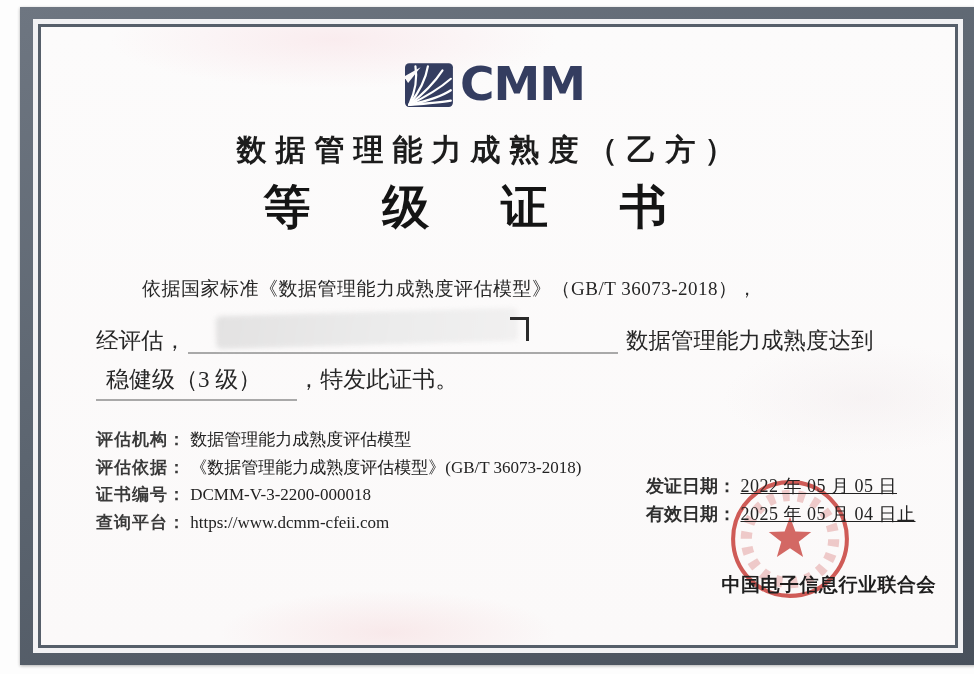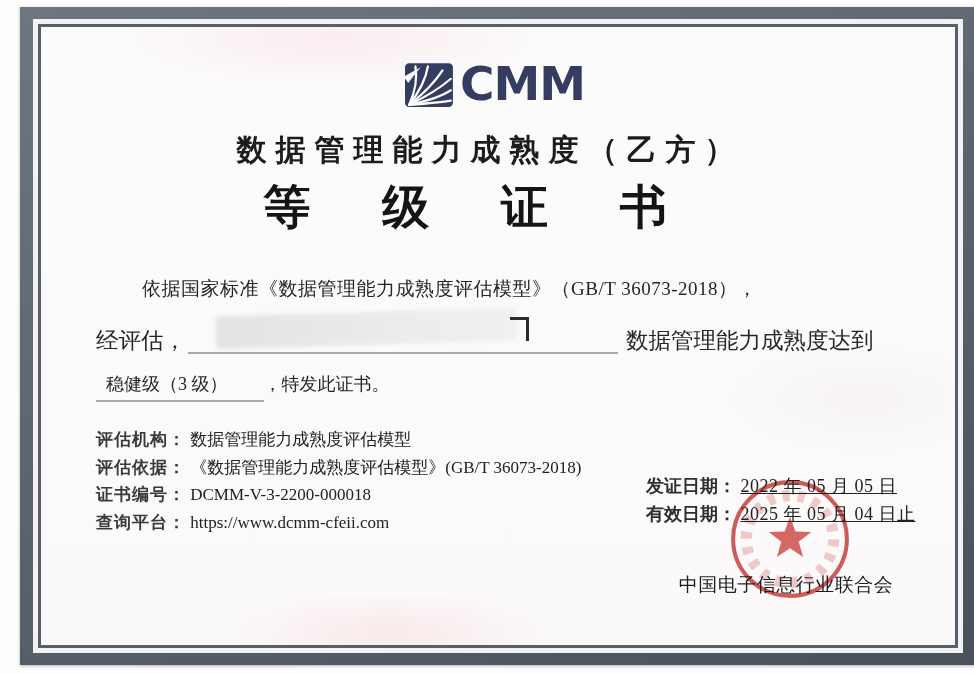--- a/index.html
+++ b/index.html
@@ -35,38 +35,38 @@
   .body-line1{position:absolute;left:96px;top:276px;width:800px;font-size:19px;
               letter-spacing:.5px;text-indent:46px;white-space:nowrap;}
   .body-line2{position:absolute;left:96px;top:320px;font-size:22.5px;white-space:nowrap;}
   .redact-wrap{display:inline-block;width:430px;height:32px;border-bottom:2px solid #a9a9a9;
                position:relative;vertical-align:-6px;margin:0 8px 0 2px;}
   .smudge{position:absolute;left:28px;top:-8px;width:302px;height:33px;
           background:linear-gradient(100deg,#e3e2e2 0%,#ececec 60%,#f1f0f0 100%);
           border-radius:5px;filter:blur(2.5px);transform:rotate(-1.6deg);}
   .bracket{position:absolute;left:322px;top:-3px;width:16px;height:21px;
            border-top:3px solid #2b2b2b;border-right:3px solid #2b2b2b;}
-  .body-line3{position:absolute;left:96px;top:364px;font-size:18px;white-space:nowrap;margin-top:8px;}
+  .body-line3{position:absolute;left:96px;top:364px;font-size:23px;white-space:nowrap;}
   .grade-underline{display:inline-block;border-bottom:2px solid #a9a9a9;
                    padding:0 36px 4px 10px;}
   
   .fields{position:absolute;left:96px;top:426px;font-size:17px;}
   .field-row{height:27.5px;line-height:27.5px;white-space:nowrap;}
   .field-label{display:inline-block;min-width:90px;font-weight:700;color:#3a3a3a;
                letter-spacing:1px;}
   .field-value{color:#222;}
   
   .dates{position:absolute;left:646px;top:472px;font-size:18px;z-index:3;}
   .date-row{height:28px;line-height:28px;white-space:nowrap;}
   .date-label{font-weight:700;color:#2e2e2e;}
   .date-value{color:#222;letter-spacing:.5px;text-decoration:underline;}
   .seal{position:absolute;left:726px;top:476px;width:128px;height:128px;
         z-index:2;opacity:.85;filter:blur(.4px);}
-  .issuer{position:absolute;left:636px;top:572px;width:300px;text-align:center;
-          font-size:19px;font-weight:400;letter-spacing:.5px;color:#1e1e1e;z-index:3;}
+  .issuer{position:absolute;left:636px;top:572px;width:300px;text-align:right;
+          font-size:19px;font-weight:700;letter-spacing:.5px;color:#1e1e1e;z-index:3;}
 </style>
 </head>
 <body>
 
 <div class="stage">
   <div class="cert-frame">
     <div class="cert-gap">
       <div class="cert-core"></div>
     </div>
   </div>

